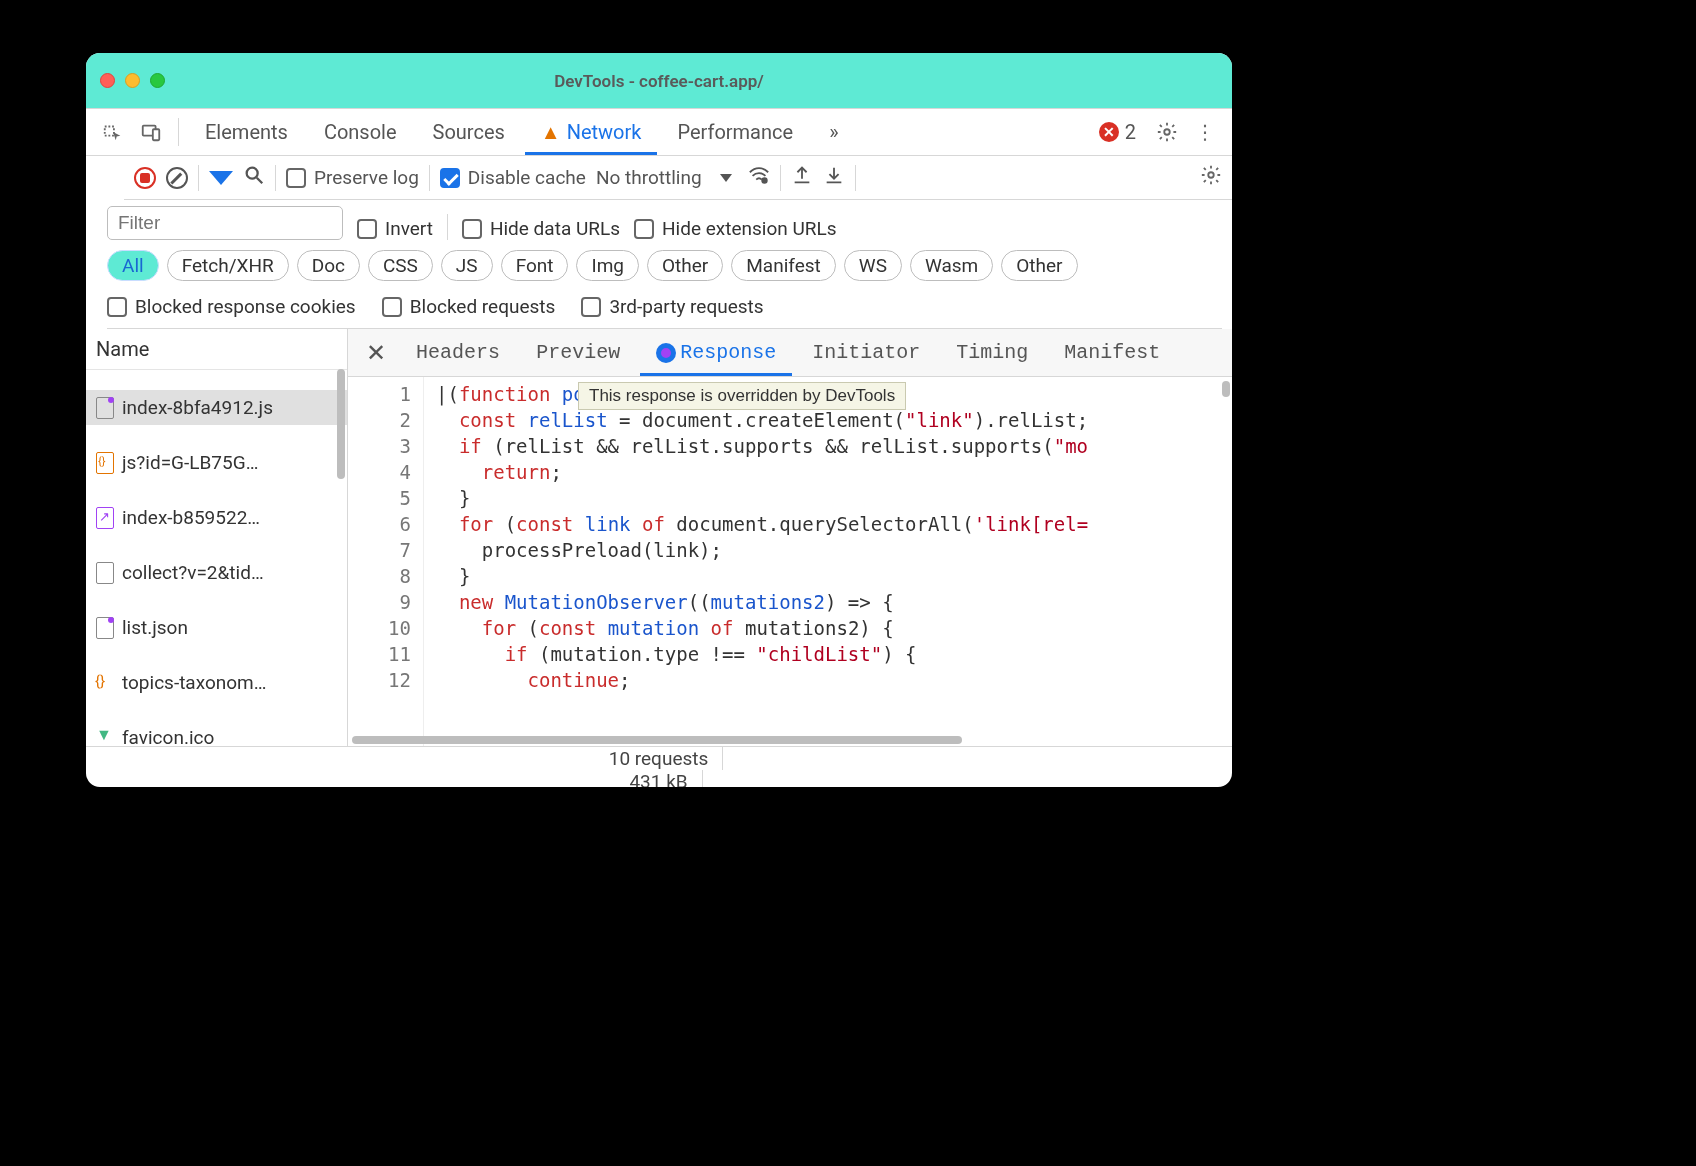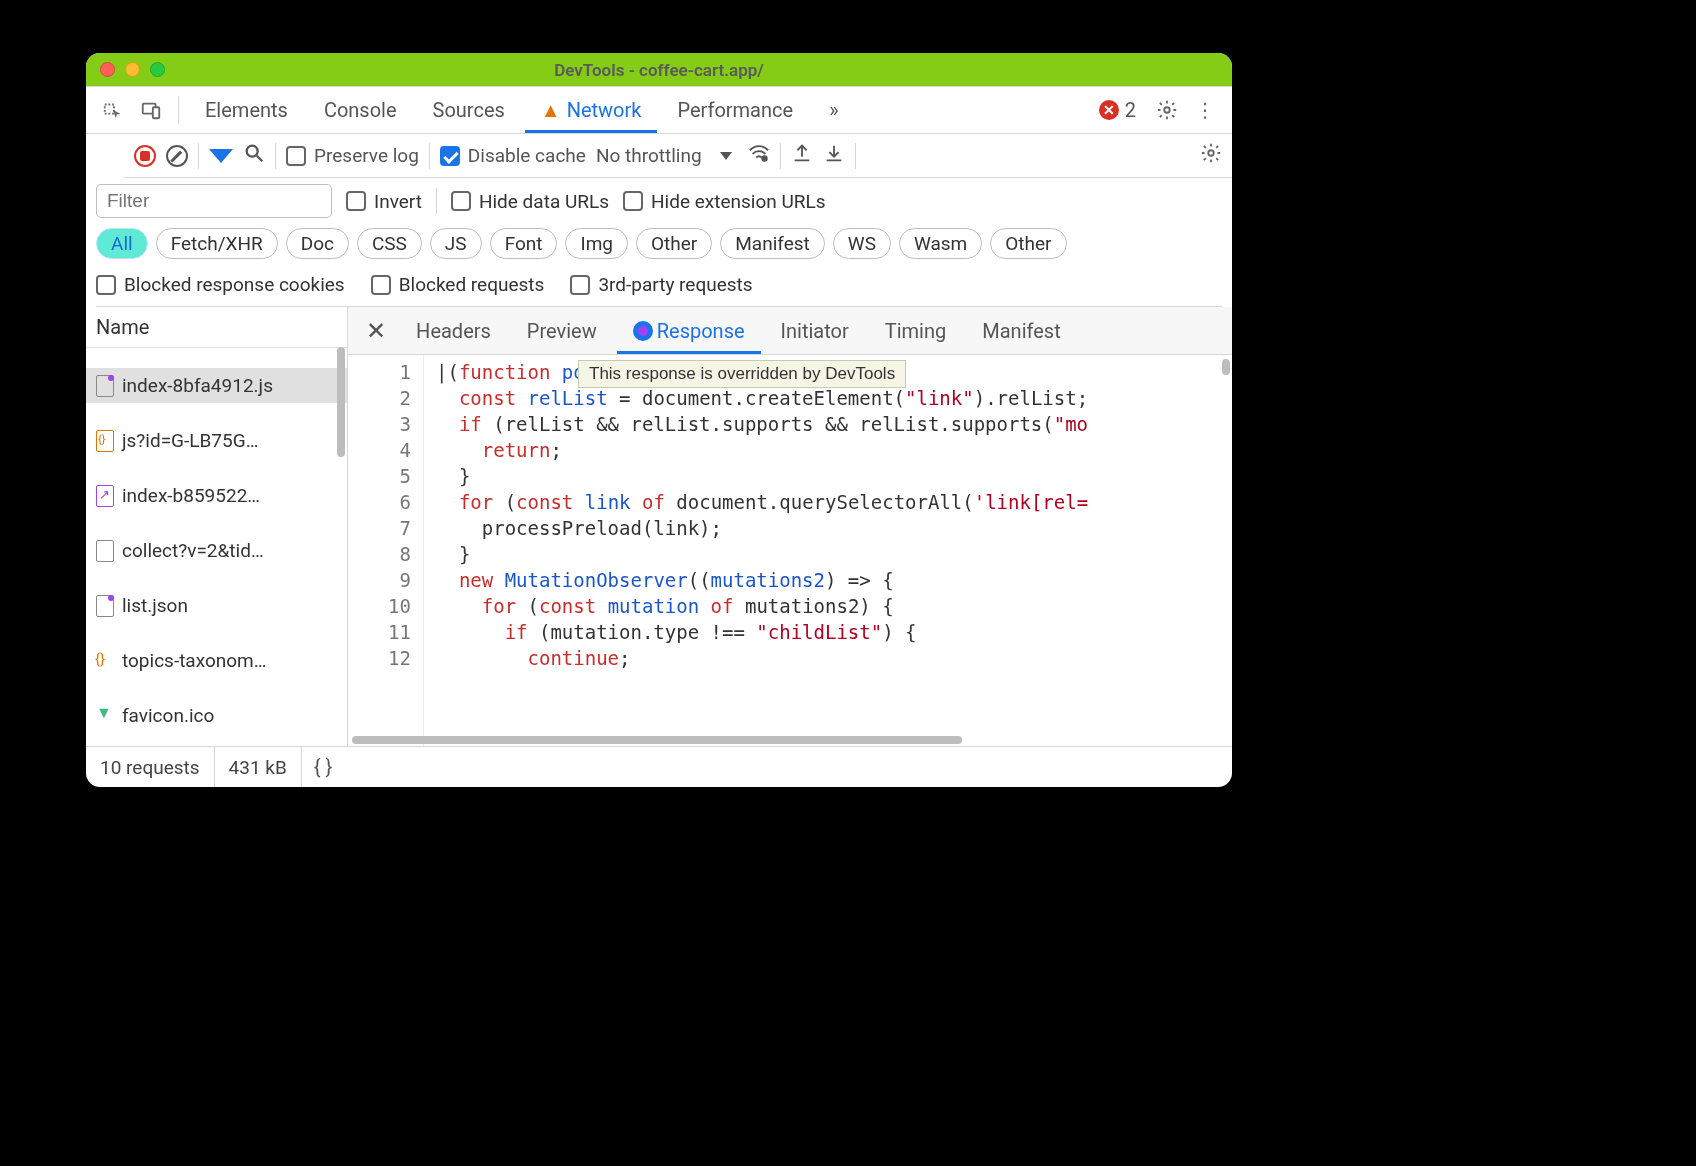--- a/index.html
+++ b/index.html
@@ -22,22 +22,22 @@
     background: #fff;
     border-radius: 14px;
     box-shadow: 0 20px 60px rgba(0,0,0,0.7);
     overflow: hidden;
     display: flex;
     flex-direction: column;
   }
 
   
   .titlebar {
-    height: 34px;
-    background: #84cc16;
+    height: 56px;
+    background: #5eead4;
     display: flex;
     align-items: center;
     padding: 0 14px;
     border-bottom: 1px solid #d7d7d7;
     position: relative;
   }
   .traffic { display: flex; gap: 10px; align-items: center; }
   .traffic .dot {
     width: 15px; height: 15px; border-radius: 50%;
   }
@@ -131,25 +131,26 @@
   .chk-box.checked::after{
     content:""; position:absolute; left:5px; top:1px; width:5px; height:11px;
     border:solid #fff; border-width: 0 3px 3px 0; transform: rotate(45deg);
   }
   .chk { display:inline-flex; align-items:center; cursor:pointer; white-space:nowrap;}
   .throttle { display:flex; align-items:center; gap:8px; }
   .caret-down { display:inline-block; width:0;height:0; border-left:6px solid transparent;border-right:6px solid transparent;border-top:8px solid #555; margin-left:10px;}
 
   
   .filter-row {
-    display:flex; align-items:center; flex-wrap:wrap;
+    display:flex; align-items:flex-end; flex-wrap:wrap;
     padding: 6px 10px 0 10px;
     gap: 8px 14px;
     font-size: 19px;
     position: relative;
+    margin-left: 11px;
   }
   .filter-input {
     width: 236px; height: 34px;
     border: 1px solid #bdbdbd;
     border-radius: 5px;
     padding: 0 10px;
     font-size: 19px;
   }
   .filter-row .vsep {width:1px; height:26px; background:#d7d7d7;}
   .chips {
@@ -246,20 +247,21 @@
     padding: 0 10px;
     font-size: 24px;
     cursor:pointer;
     color:#555;
   }
   .dtab {
     padding: 0 16px;
     height:100%;
     display:flex; align-items:center; cursor:pointer;
     position:relative;
+    font-family:Liberation Mono, monospace;
   }
   .dtab.active { color:#1a73e8; }
   .dtab.active::after {
     content:""; position:absolute; left:0; right:0; bottom:0; height:3px; background:#1a73e8;
   }
   .override-dot {
     width:20px; height:20px; border-radius:50%;
     background:#a142f4; border:5px solid #1a73e8;
     margin-right:4px;
   }
@@ -318,20 +320,21 @@
     position:absolute; right:2px; top:4px; width:8px; height:16px; background:#bdbdbd; border-radius:4px;
   }
 
   
   .statusbar {
     height: 40px;
     display:flex;
     align-items:center;
     font-size: 19px;
     color:#444;
+    flex-direction:column;
   }
   .statusbar .cell {
     padding: 0 14px;
     border-right:1px solid #d7d7d7;
     height:100%;
     display:flex; align-items:center;
   }
   .fmt-braces {
     padding: 0 12px;
     font-size: 20px;

